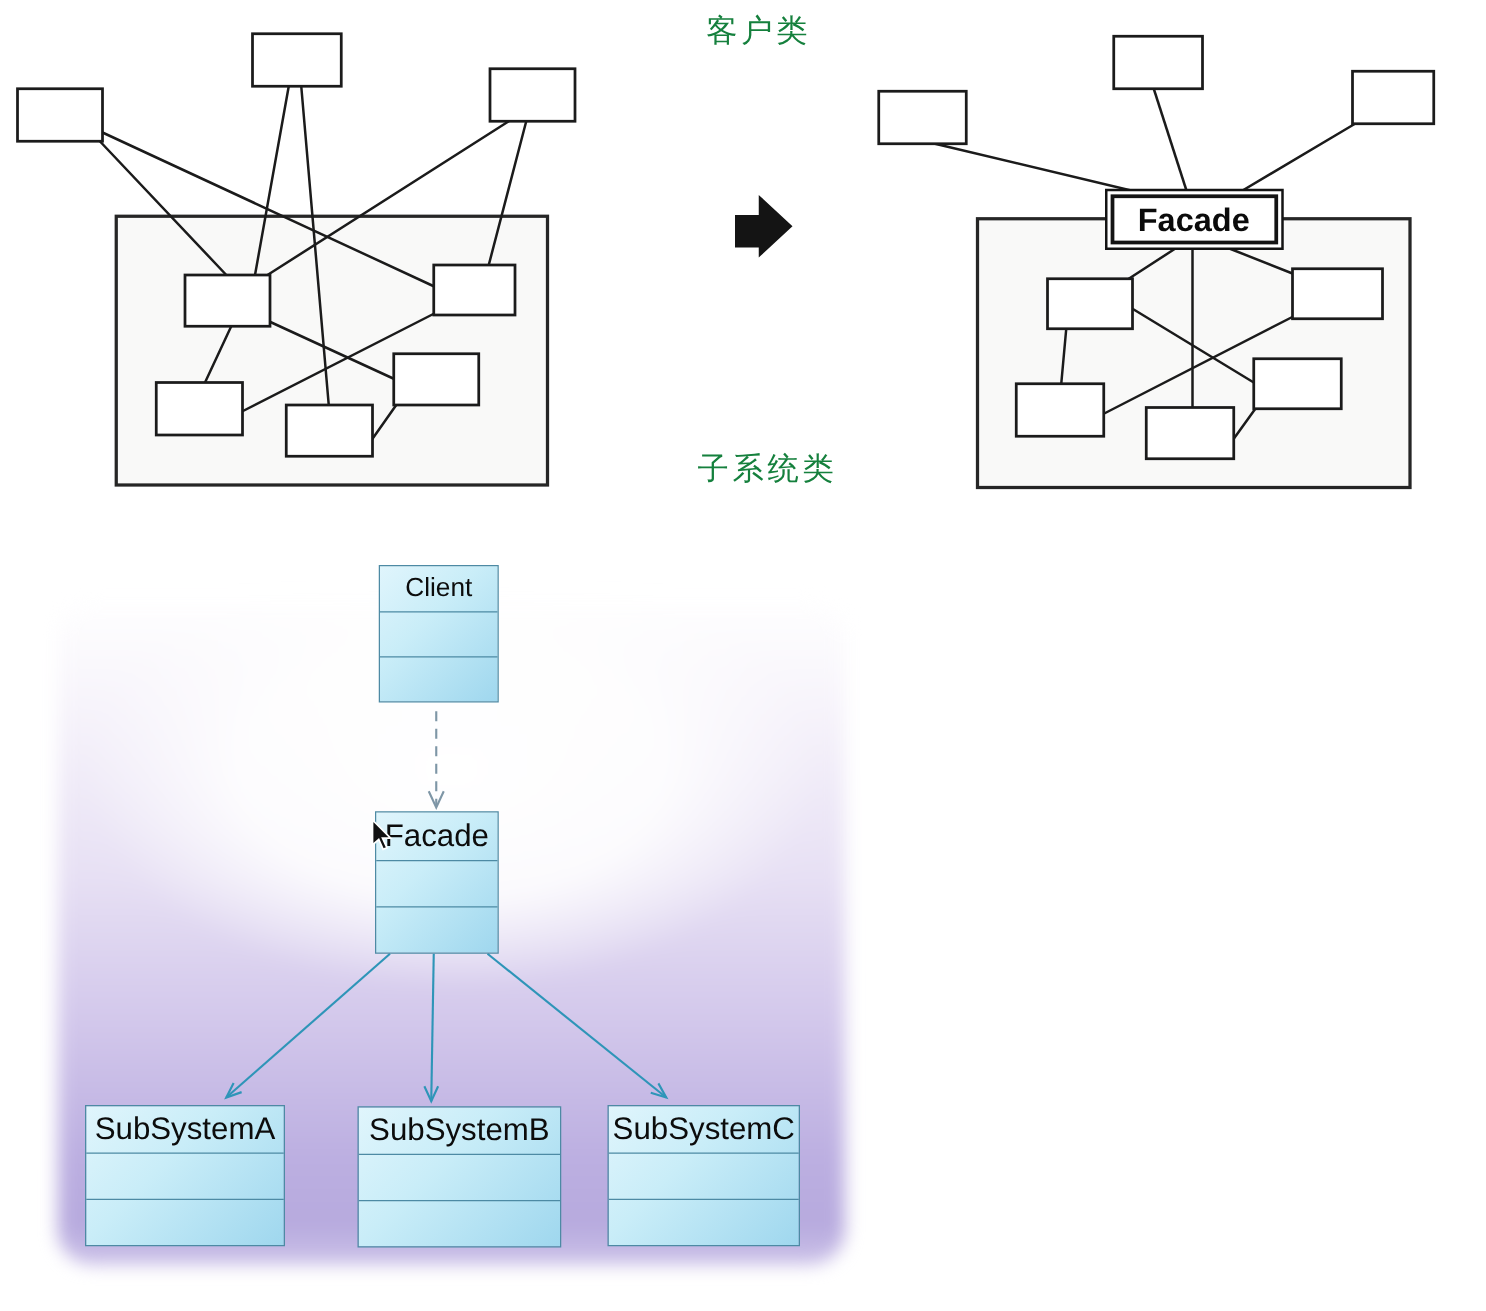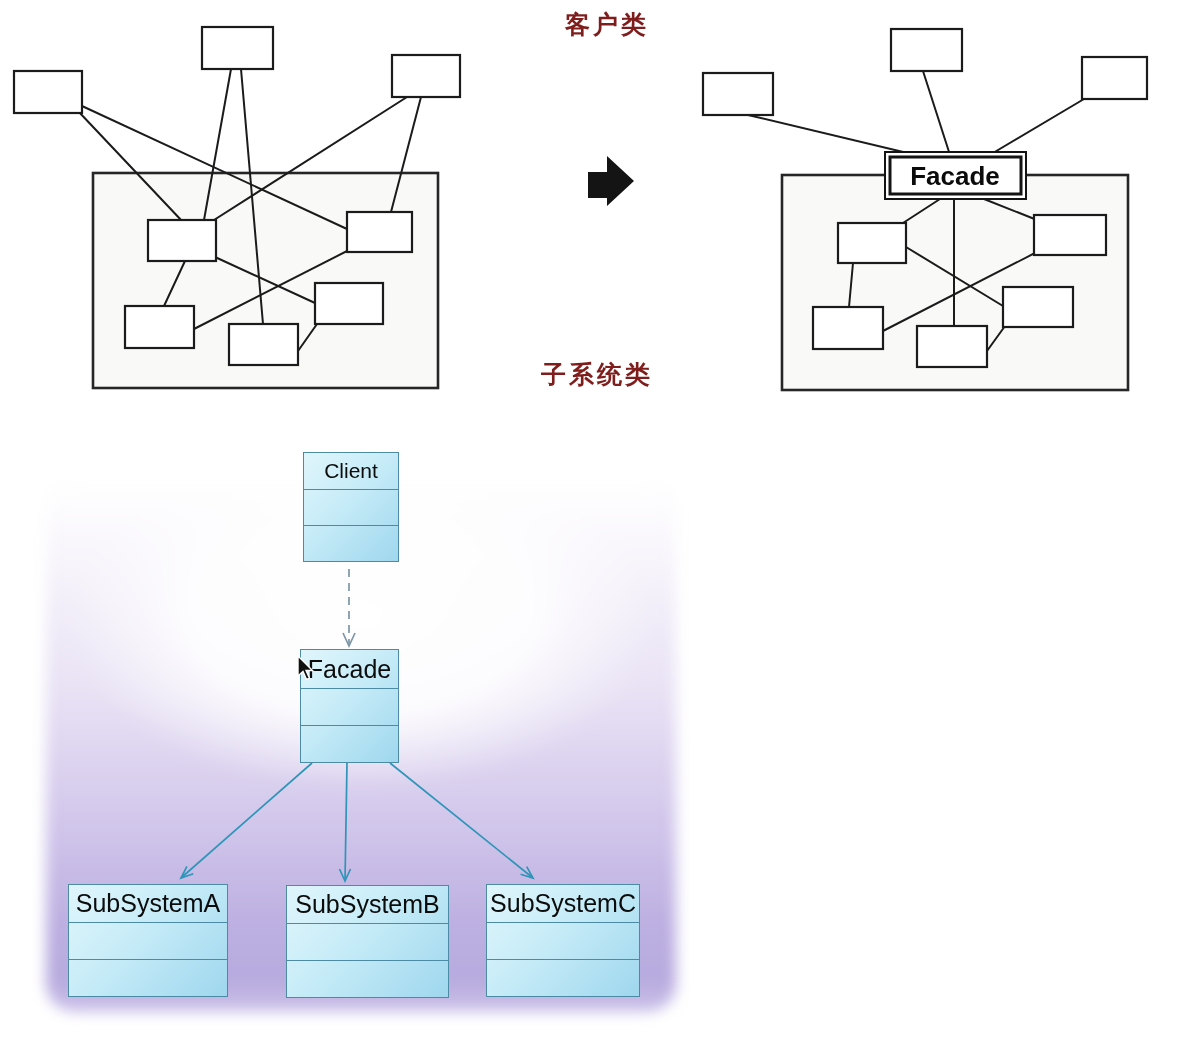--- a/index.html
+++ b/index.html
@@ -12,22 +12,22 @@
   #uml-bg{
     position:absolute;left:46px;top:478px;width:630px;height:534px;
     border-radius:28px;
     background:
       radial-gradient(60% 42% at 50% 26%, #ffffff 0%, rgba(255,255,255,.85) 45%, rgba(255,255,255,0) 78%),
       linear-gradient(180deg, #ffffff 0%, #f7f4fb 16%, #e7e0f4 42%, #d2c7eb 64%, #bcafe1 84%, #b7aade 94%, #cdc3e9 100%);
     filter:blur(7px);
   }
   .abs{position:absolute;}
   .cjk-label{
-    position:absolute;font-size:25px;letter-spacing:3px;color:#7f1d1d;
-    font-family:"Liberation Sans","DejaVu Sans",sans-serif;font-weight:700;
+    position:absolute;font-size:25px;letter-spacing:3px;color:#15803d;
+    font-family:"Liberation Sans","DejaVu Sans",sans-serif;font-weight:400;
   }
   
   .uml-class{
     position:absolute;display:flex;flex-direction:column;
     border:1.6px solid #4d8aa4;box-sizing:border-box;
     background:linear-gradient(135deg,#e0f5fc 0%,#c9edf8 40%,#9fd7ee 100%);
   }
   .uml-title{
     height:37px;flex:0 0 auto;display:flex;align-items:center;justify-content:center;
     border-bottom:1.5px solid #4d8aa4;color:#0c0c0c;white-space:nowrap;
@@ -102,21 +102,21 @@
 
       <g>
         <rect x="885" y="152" width="141" height="47" fill="#ffffff" stroke="#141414" stroke-width="2"></rect>
         <rect x="890" y="157" width="131" height="37" fill="#ffffff" stroke="#141414" stroke-width="3"></rect>
         <text x="955" y="185" text-anchor="middle" font-size="26" font-weight="bold" fill="#0b0b0b" font-family="Liberation Sans, sans-serif">Facade</text>
       </g>
     </g>
   </svg>
 
   <div class="cjk-label" style="left:565px;top:8px;">客户类</div>
-  <div class="cjk-label" style="left:541px;top:358px;">子系统类</div>
+  <div class="cjk-label" style="left:558px;top:358px;">子系统类</div>
 
   <svg width="1189" height="1049" viewBox="0 0 1189 1049">
     <g>
       <line class="dep" x1="349" y1="569" x2="349" y2="644" stroke-dasharray="8 6"></line>
       <polyline class="dep" points="343,633 349,646 355,633"></polyline>
     </g>
     <g>
       <line class="uml-link" x1="312" y1="763" x2="181" y2="878"></line>
       <polyline class="uml-link" points="193.3,873.7 181,878 186.9,866.4"></polyline>
     </g>

